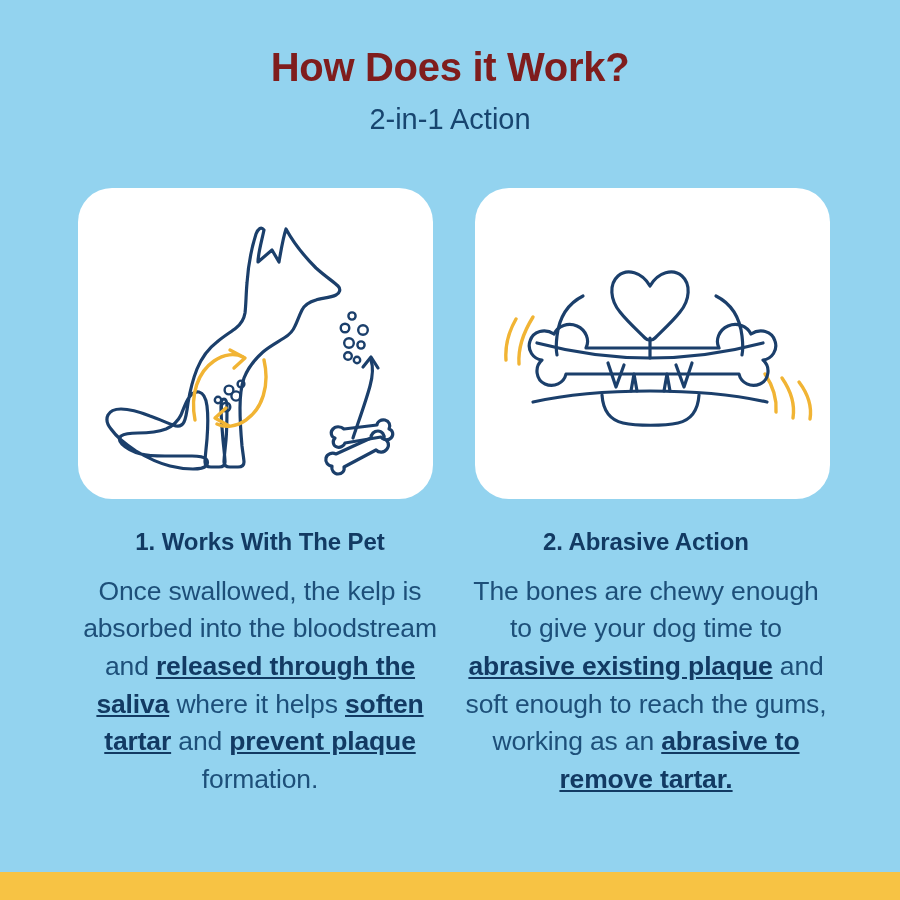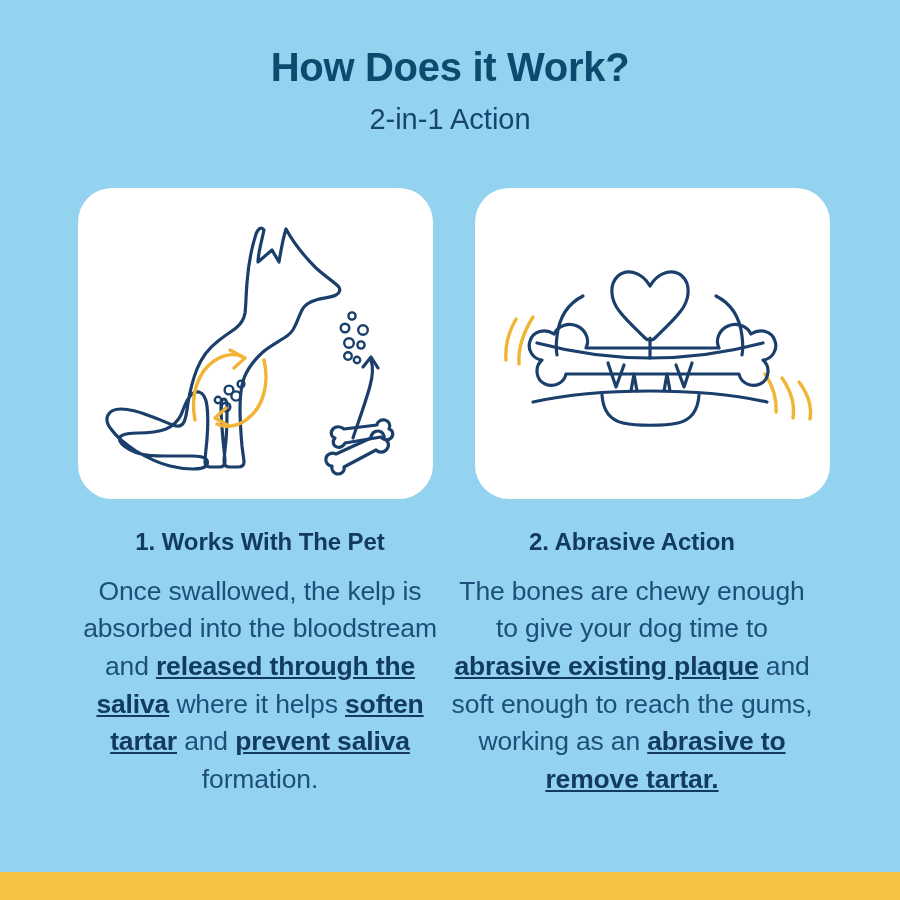--- a/index.html
+++ b/index.html
@@ -26,21 +26,21 @@
   .header {
     position: absolute;
     top: 44px;
     left: 0;
     width: 900px;
     text-align: center;
   }
   .title {
     font-size: 40px;
     font-weight: bold;
-    color: #0c4a6e;
+    color: #7f1d1d;
     letter-spacing: -0.3px;
     line-height: 1.18;
     margin: 0;
   }
   .subtitle {
     font-size: 29px;
     font-weight: 400;
     color: #17456f;
     line-height: 1.2;
     margin: 11px 0 0 0;
@@ -76,21 +76,21 @@
     height: 320px;
     padding-left: 8px;
   }
   .column {
     position: absolute;
     top: 0;
     width: 368px;
     text-align: center;
   }
   .col-left  { left: 76px; }
-  .col-right { left: 448px; }
+  .col-right { left: 462px; }
 
   .step-title {
     font-size: 24px;
     font-weight: bold;
     color: #123a63;
     margin: 0 0 16px 0;
     line-height: 1.2;
     letter-spacing: -0.1px;
   }
   .step-body {
@@ -334,21 +334,21 @@
             C 93 134 83 138 79 146 Z"></path>
         </g>
       </svg>
     </div>
   </div>
 
   <div class="columns">
 
     <div class="column col-left">
       <div class="step-title">1. Works With The Pet</div>
-      <p class="step-body">Once swallowed, the kelp is absorbed into the bloodstream and <b>released through the saliva</b> where it helps <b>soften tartar</b> and <b>prevent saliva</b> formation.</p>
+      <p class="step-body">Once swallowed, the kelp is absorbed into the bloodstream and <b>released through the saliva</b> where it helps <b>soften tartar</b> and <b>prevent plaque</b> formation.</p>
     </div>
 
     <div class="column col-right">
       <div class="step-title">2. Abrasive Action</div>
       <p class="step-body">The bones are chewy enough to give your dog time to <b>abrasive existing plaque</b> and soft enough to reach the gums, working as an <b>abrasive to remove tartar.</b></p>
     </div>
   </div>
 
   <div class="bottom-band"></div>
 

